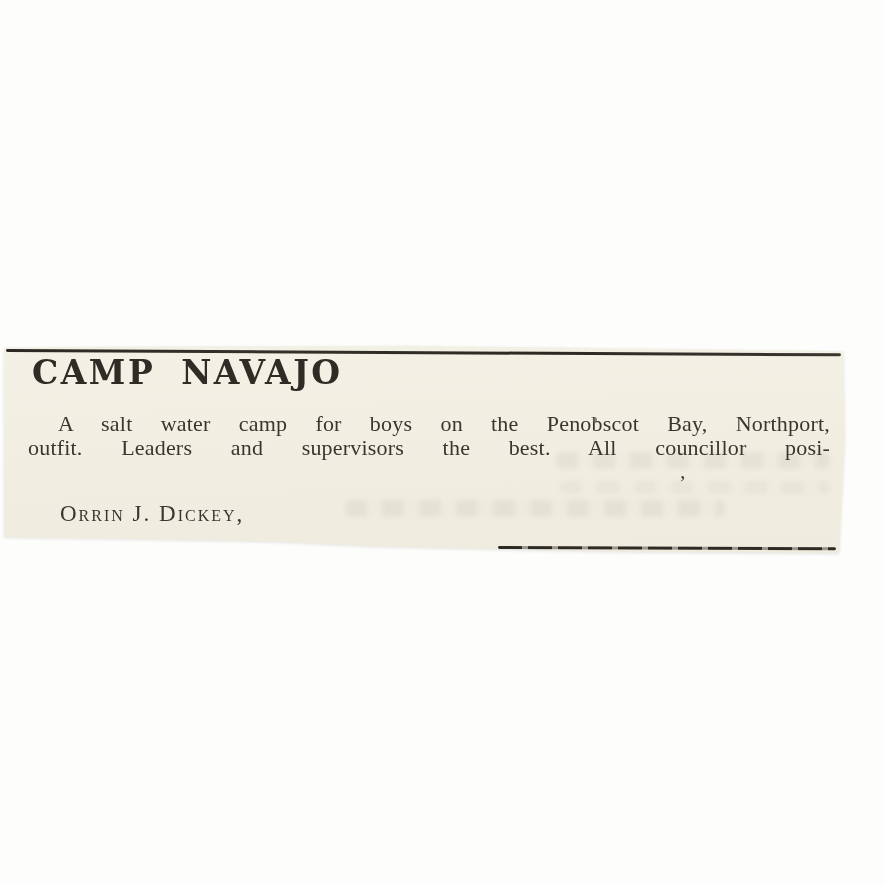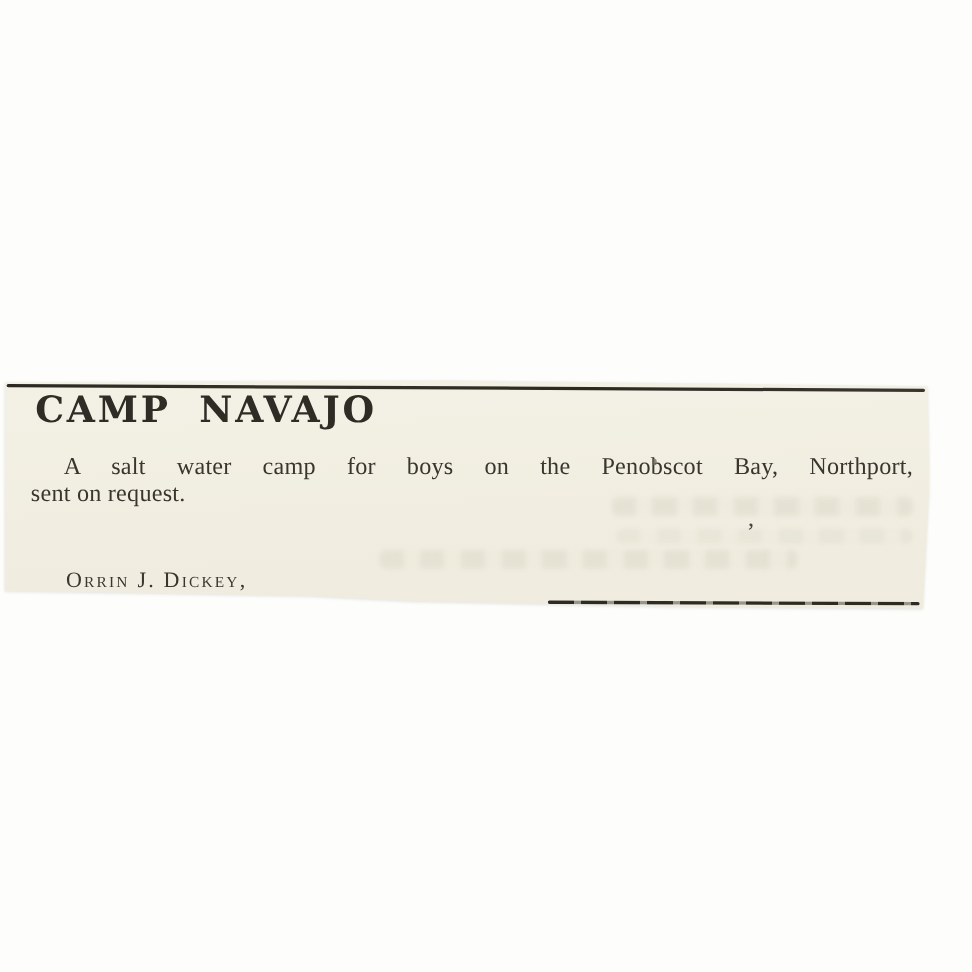--- a/index.html
+++ b/index.html
@@ -75,24 +75,24 @@
     margin-top: 24px;
   }
   .ad-line {
     text-align: justify;
     text-align-last: justify;
   }
   .ad-line.first { text-indent: 30px; }
   .ad-line.last  { text-align-last: left; }
   .signature {
     position: absolute;
-    left: 24px; right: 15px; top: 172px;
+    left: 24px; right: 15px; top: 158px;
     display: flex;
     justify-content: space-between;
-    font-size: 20px;
+    font-size: 23px;
     line-height: 24px;
     color: #3a362f;
   }
   .sc { font-variant: small-caps; letter-spacing: 2px; }
   .sig-name { padding-left: 32px; }
   .sig-loc  { padding-right: 25px; white-space: nowrap; }
   .smudge {
     position: absolute;
     background: repeating-linear-gradient(90deg,
       rgba(122,115,93,0.20) 0px, rgba(122,115,93,0.20) 22px,
@@ -129,21 +129,21 @@
       <div class="top-rule"></div>
 
       <div class="smudge s1"></div>
       <div class="smudge s2"></div>
       <div class="smudge s3"></div>
 
       <h1 class="headline">CAMP NAVAJO</h1>
 
       <div class="ad-body">
         <div class="ad-line first">A salt water camp for boys on the Penobscot Bay, Northport,</div>
-        <div class="ad-line last">sent on request.</div>
+        <div class="ad-line">outfit.  Leaders and supervisors the best.  All councillor posi-</div>
       </div>
 
       <div class="signature">
         <span class="sc sig-name">Orrin J. Dickey,</span>
       </div>
 
       <span class="ink-speck-comma">,</span>
       <span class="ink-speck-dot"></span>
 
       <div class="bottom-rule"></div>

